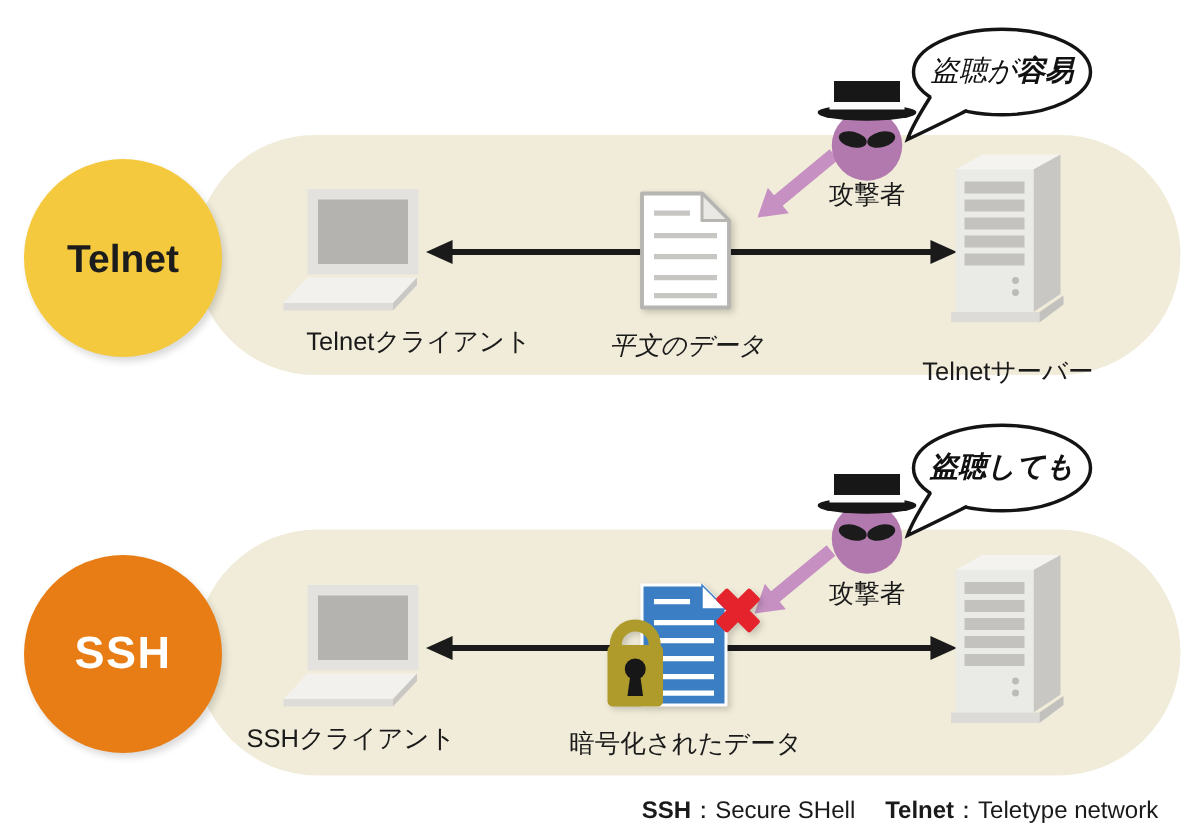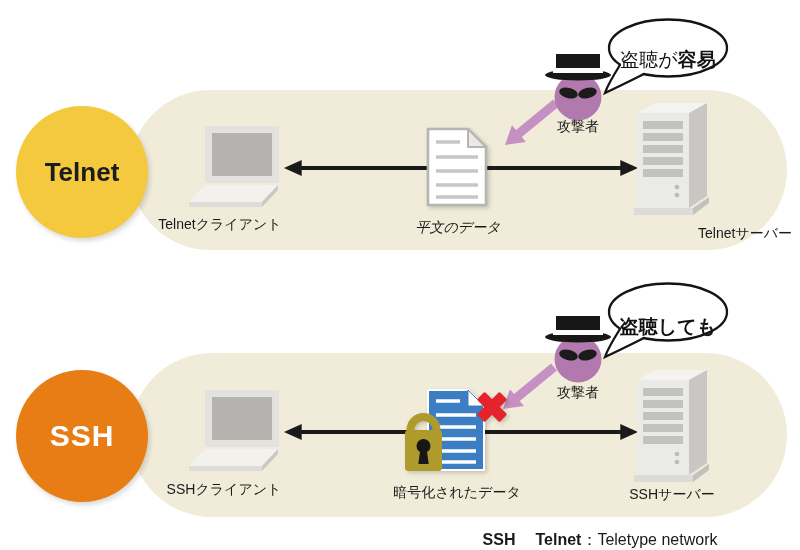--- a/index.html
+++ b/index.html
@@ -13,27 +13,27 @@
   .pill-ssh    { left:130px; top:353px; width:657px; height:164px; border-radius:82px; }
   .badge {
     position:absolute; width:132px; height:132px; border-radius:50%;
     display:flex; align-items:center; justify-content:center;
     font-weight:bold; box-shadow:2px 3px 5px rgba(0,0,0,0.15);
   }
   .badge-telnet { left:16px; top:106px; background:#f5c93e; color:#1c1c1c; font-size:26px; }
   .badge-ssh    { left:16px; top:370px; background:#e87d15; color:#ffffff; font-size:30px; letter-spacing:1px; }
   .label {
     position:absolute; width:240px; text-align:center;
-    font-size:14px; color:#1a1a1a; white-space:nowrap;
+    font-size:17px; color:#1a1a1a; white-space:nowrap;
   }
   .attacker-label { width:140px; }
   .bubble-text {
     position:absolute; width:122px; display:flex; flex-direction:column;
-    align-items:center; justify-content:flex-end; text-align:center;
-    font-size:19px; line-height:1.26; color:#111111; white-space:nowrap;
+    align-items:center; justify-content:center; text-align:center;
+    font-size:19px; line-height:1.26; color:#111111; white-space:nowrap;font-style:italic;
   }
   .doc-shadow { filter:drop-shadow(2px 2px 2px rgba(0,0,0,0.18)); }
   .footer {
     position:absolute; left:400px; top:530px; width:400px;
     display:flex; justify-content:center; align-items:baseline;
     font-size:16px; white-space:nowrap; color:#1a1a1a;
   }
   .footer .term { font-weight:bold; }
   .footer .gap { display:inline-block; width:20px; }
   svg.icon { position:absolute; overflow:visible; }
@@ -121,31 +121,31 @@
     <span>Telnet</span>
   </div>
 
   <svg class="icon" style="left:284px; top:158px; width:354px; height:20px;" viewBox="0 0 360 20" preserveAspectRatio="none">
     <use href="#sym-harrow"></use>
   </svg>
 
   <svg class="icon" style="left:186px; top:126px; width:96px; height:84px;" viewBox="0 0 96 84">
       <use href="#sym-laptop"></use>
     </svg>
-  <div class="label" style="left:100px; top:216px;">Telnetクライアント</div>
+  <div class="label" style="left:114px; top:216px;text-align:right;">Telnetクライアント</div>
 
   <svg class="icon doc-shadow" style="left:426px; top:127px; width:62px; height:80px;" viewBox="0 0 62 80">
       <use href="#sym-doc"></use>
     </svg>
   <div class="label" style="left:338px; top:219px;font-style:italic;">平文のデータ</div>
 
   <svg class="icon" style="left:634px; top:101px; width:78px; height:114px;" viewBox="0 0 78 114">
       <use href="#sym-server"></use>
     </svg>
-  <div class="label" style="left:552px; top:225px;text-align:right;">Telnetサーバー</div>
+  <div class="label" style="left:552px; top:236px;">Telnetサーバー</div>
 
   <svg class="icon" style="left:498px; top:98px; width:66px; height:56px;" viewBox="0 0 66 56">
       <use href="#sym-pinkarrow"></use>
     </svg>
 
   <svg class="icon" style="left:545px; top:53px; width:66px; height:68px;" viewBox="0 0 66 68">
       <use href="#sym-attacker"></use>
     </svg>
   <div class="label attacker-label" style="left:508px; top:118px;">攻撃者</div>
 
@@ -162,48 +162,48 @@
     <span>SSH</span>
   </div>
 
   <svg class="icon" style="left:284px; top:422px; width:354px; height:20px;" viewBox="0 0 360 20" preserveAspectRatio="none">
     <use href="#sym-harrow"></use>
   </svg>
 
   <svg class="icon" style="left:186px; top:390px; width:96px; height:84px;" viewBox="0 0 96 84">
       <use href="#sym-laptop"></use>
     </svg>
-  <div class="label" style="left:104px; top:481px;text-align:center;">SSHクライアント</div>
+  <div class="label" style="left:114px; top:481px;text-align:center;">SSHクライアント</div>
 
   <svg class="icon" style="left:496px; top:362px; width:66px; height:56px;" viewBox="0 0 66 56">
       <use href="#sym-pinkarrow"></use>
     </svg>
 
   <svg class="icon doc-shadow" style="left:398px; top:384px; width:116px; height:94px;" viewBox="0 0 116 94">
       <use href="#sym-encdoc"></use>
     </svg>
   <div class="label" style="left:337px; top:484px;">暗号化されたデータ</div>
 
   <svg class="icon" style="left:634px; top:368px; width:78px; height:114px;" viewBox="0 0 78 114">
       <use href="#sym-server"></use>
     </svg>
-  <div class="label" style="left:552px; top:486px;">SSHサーバー</div>
 
   <svg class="icon" style="left:545px; top:315px; width:66px; height:68px;" viewBox="0 0 66 68">
       <use href="#sym-attacker"></use>
     </svg>
   <div class="label attacker-label" style="left:508px; top:384px;">攻撃者</div>
 
   <svg class="icon" style="left:600px; top:276px; width:140px; height:92px;" viewBox="0 0 140 92">
       <use href="#sym-bubble"></use>
     </svg>
   <div class="bubble-text" style="left:607px; top:285px; height:54px;">
     <b>盗聴しても</b>
   </div>
 
   <div class="footer">
     <span class="term">SSH</span>
+      <span>：Secure SHell</span>
       <span class="gap"></span>
       <span class="term">Telnet</span>
       <span>：Teletype network</span>
   </div>
 
 </div>
 
 </body></html>

